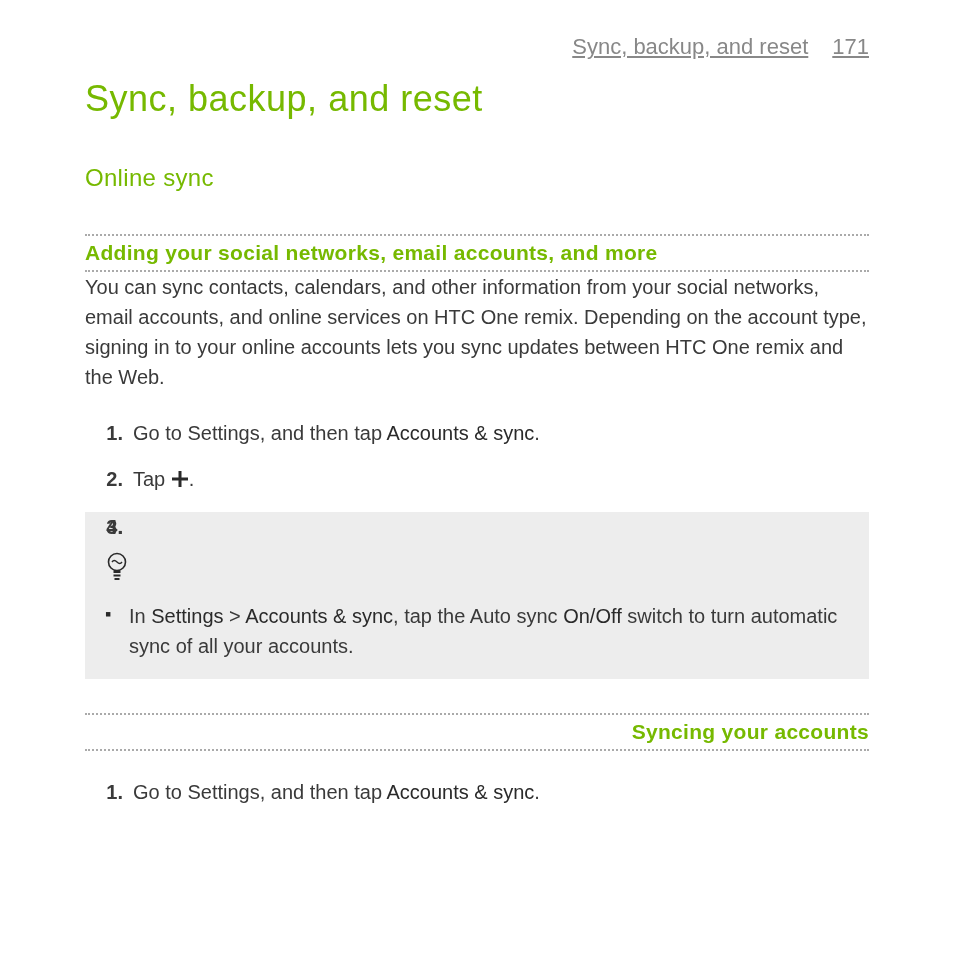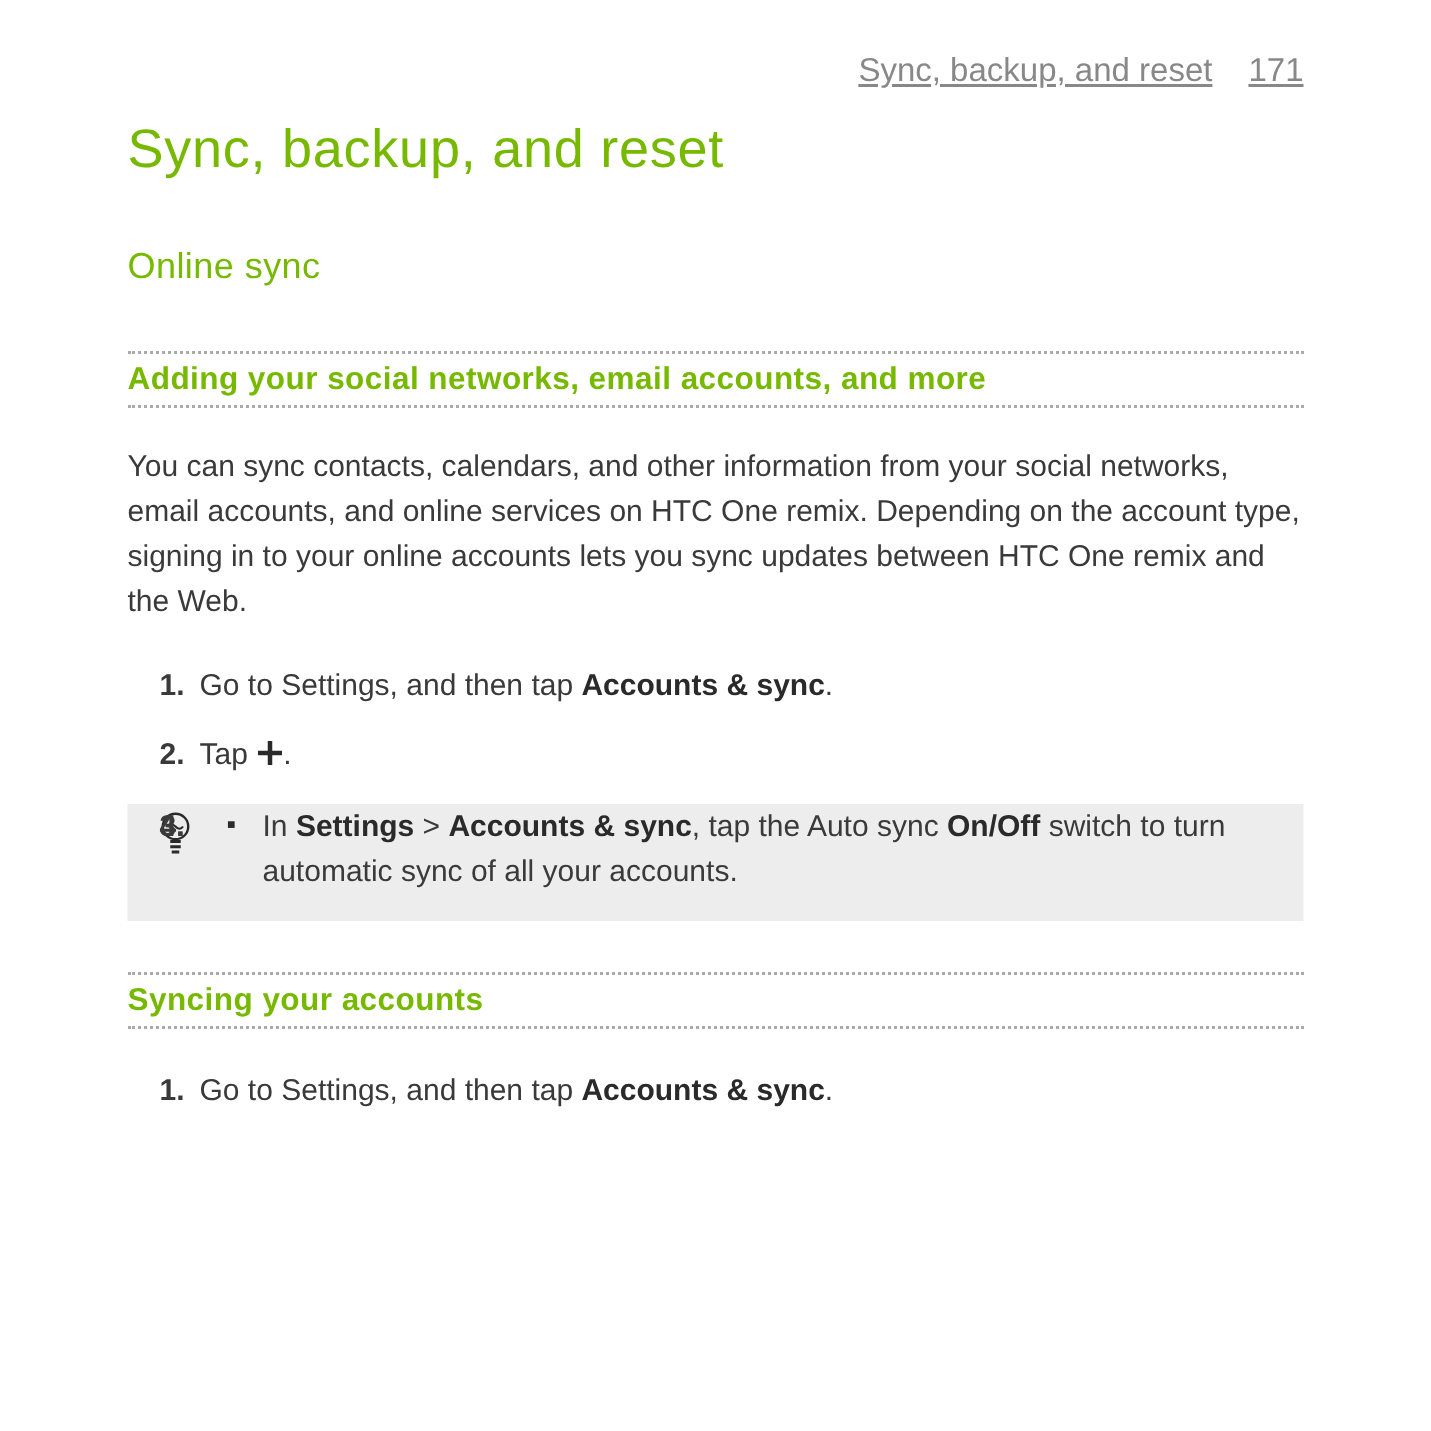--- a/index.html
+++ b/index.html
@@ -41,25 +41,24 @@
     .h3 {
       font-size: 21px;
       font-weight: 700;
       color: #76b900;
       border-top: 2px dotted #aaa;
       border-bottom: 2px dotted #aaa;
       padding: 5px 0;
       margin-top: 42px;
       letter-spacing: 0.3px;
     }
-    .h3.second { margin-top: 34px; }
+    .h3.second { margin-top: 34px; text-align: right; }
     .body-text {
       font-size: 20px;
       line-height: 1.5;
-      margin-top: 24px;
       color: #3a3a3a;
     }
     ol.steps {
       list-style: none;
       margin-top: 26px;
       padding-left: 48px;
     }
     ol.steps > li {
       font-size: 20px;
       line-height: 1.5;
@@ -72,27 +71,28 @@
       left: -38px;
       top: 0;
       width: 28px;
       text-align: right;
       font-weight: 700;
     }
     .plus-icon {
       display: inline-block;
       vertical-align: -2px;
     }
-    .strong { font-weight: 700; color:#2a2a2a; }
+    .strong { font-weight: 400; color:#2a2a2a; }
     .tip-box {
       background: #ededed;
       margin-top: 8px;
-      padding: 0 20px 18px 20px;
+      padding: 35px 20px 18px 20px;
       display: flex;
       gap: 18px;
+      flex-direction: column;
     }
     .bulb {
       flex: 0 0 28px;
       display: flex;
       align-items: flex-start;
       padding-top: 4px;
     }
     .tip-list {
       list-style: none;
       flex: 1;

